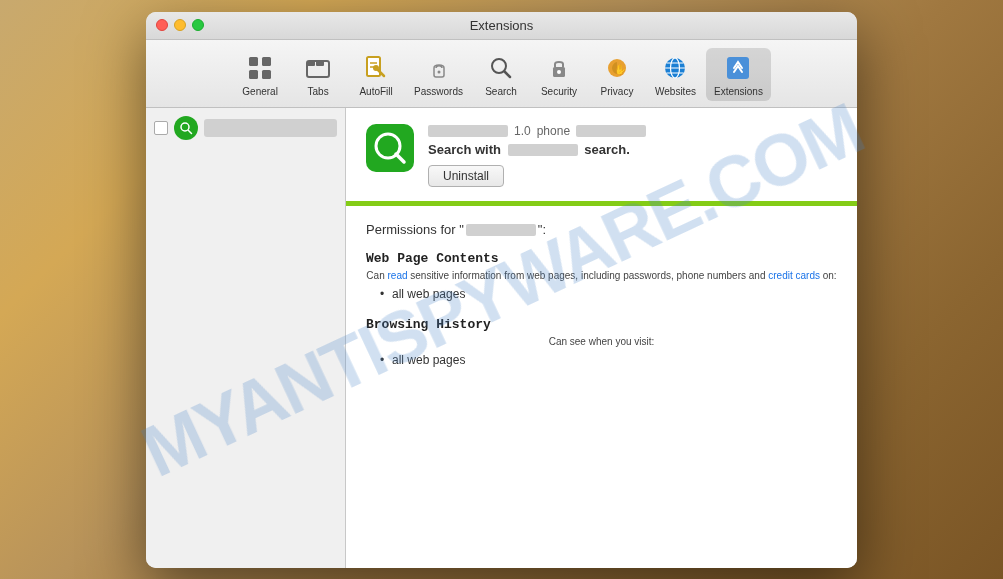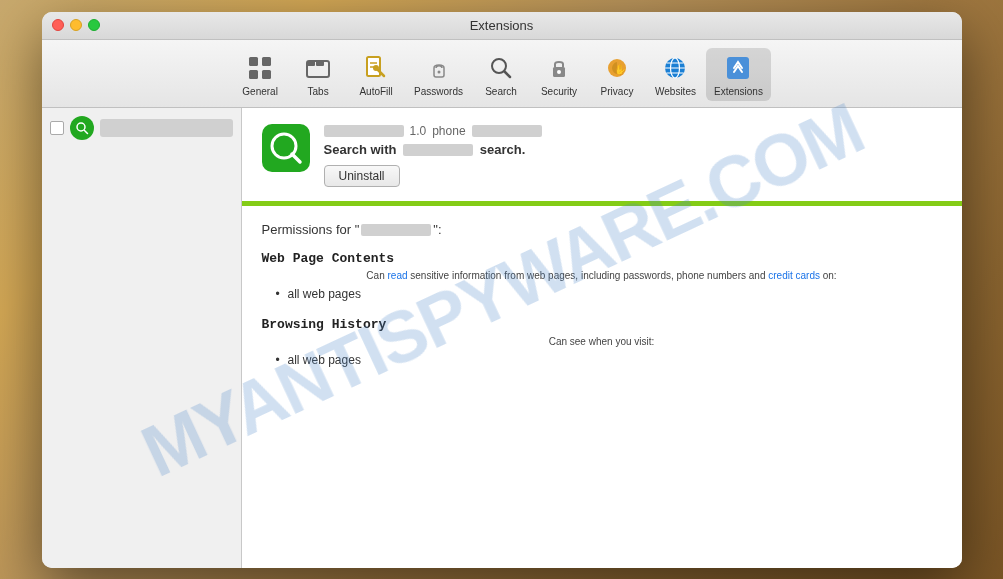--- a/index.html
+++ b/index.html
@@ -9,21 +9,21 @@
       width: 1003px;
       height: 579px;
       display: flex;
       align-items: center;
       justify-content: center;
       font-family: -apple-system, BlinkMacSystemFont, 'Helvetica Neue', Arial, sans-serif;
       overflow: hidden;
     }
 
     .window {
-      width: 920px;
+      width: 711px;
       background: #ececec;
       border-radius: 10px;
       box-shadow: 0 20px 60px rgba(0,0,0,0.5);
       overflow: hidden;
     }
 
     .titlebar {
       background: linear-gradient(to bottom, #e8e8e8, #d8d8d8);
       height: 28px;
       display: flex;

